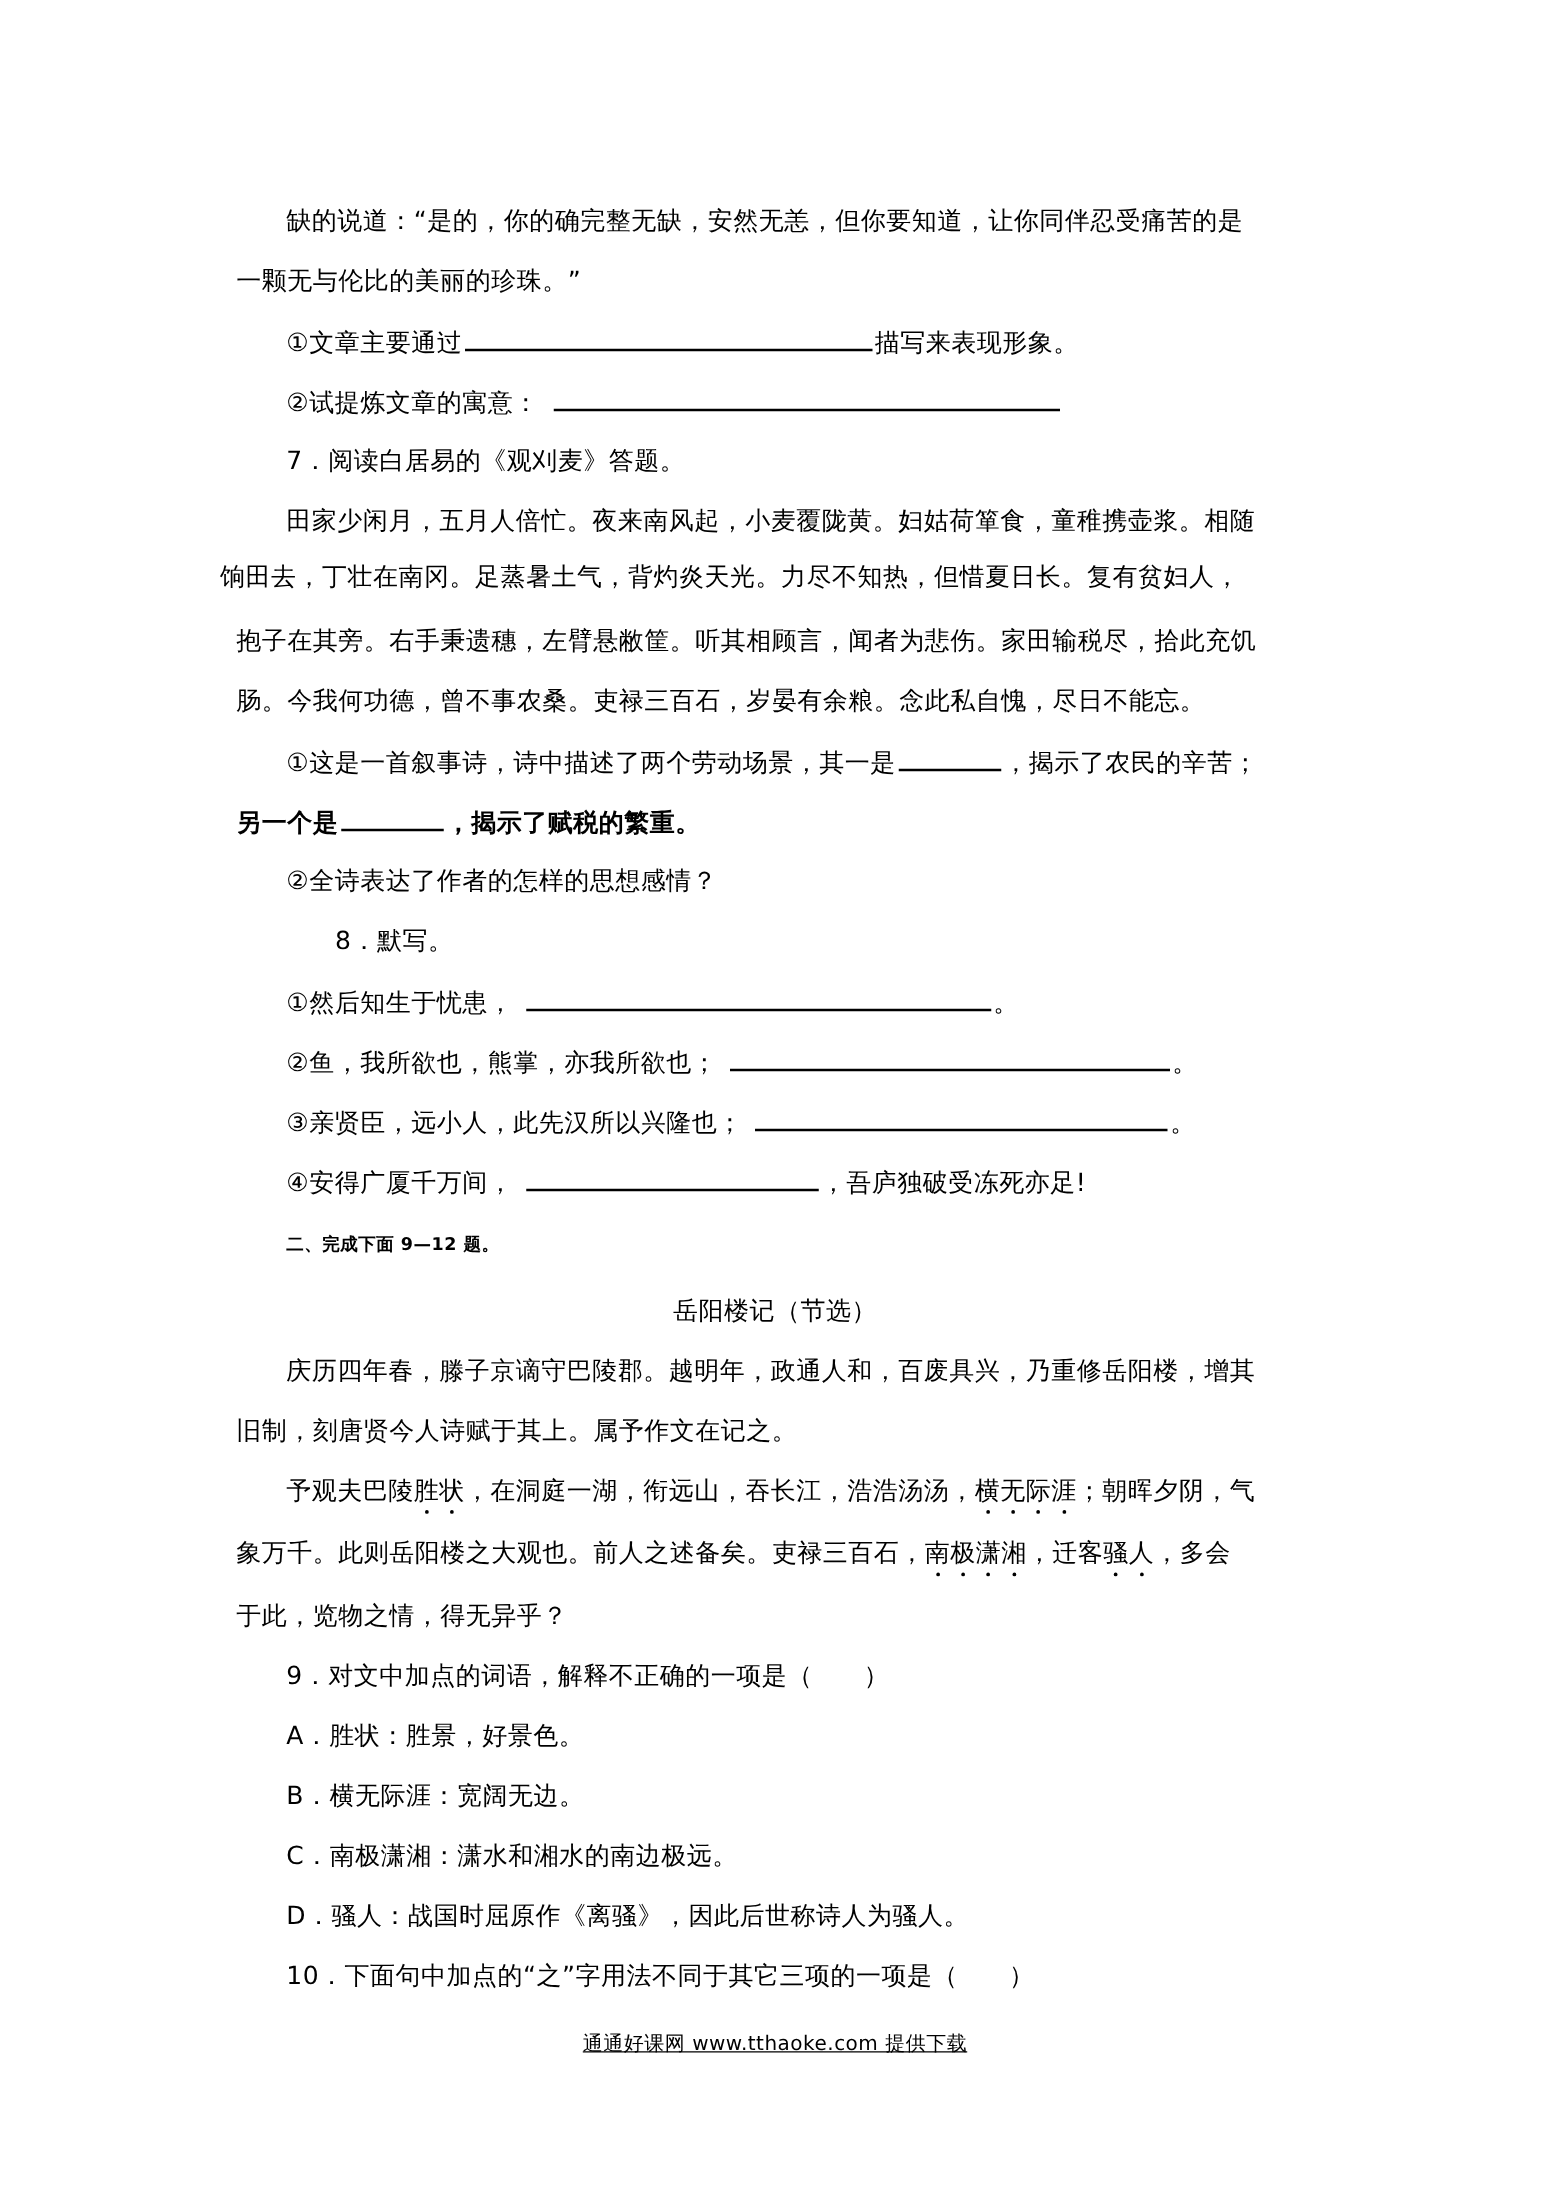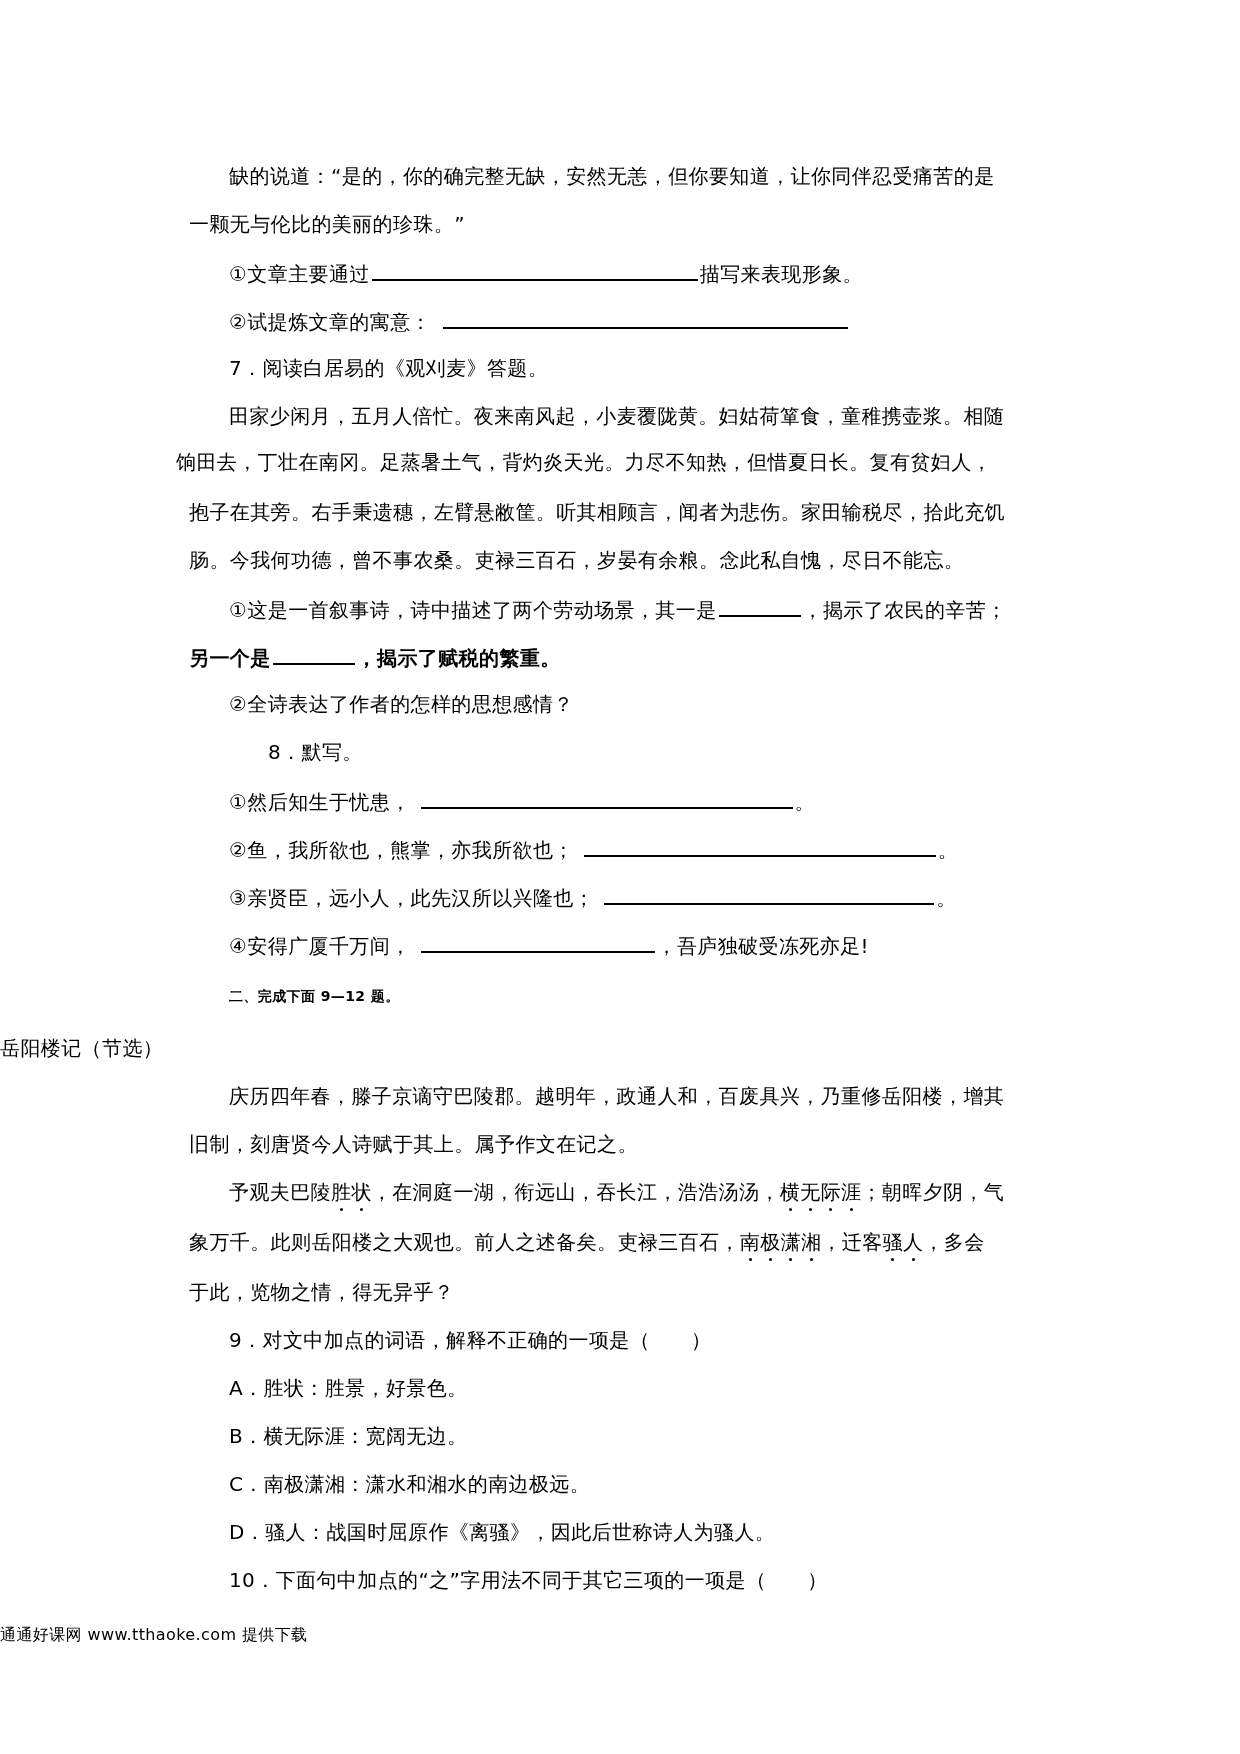--- a/index.html
+++ b/index.html
@@ -16,21 +16,21 @@
     letter-spacing: 0.4px;
   }
   .blank {
     display: inline-block;
     border-bottom: 2.5px solid #000;
     height: 20px;
     vertical-align: baseline;
     margin: 0 2px;
   }
   .bold { font-weight: bold; font-size: 14px; }
-  .center { }
+  .center { text-align: center; }
   .em { position: relative; display: inline-block; }
   .em::after {
     content: "";
     position: absolute;
     left: 50%; bottom: -6px;
     width: 3px; height: 3px; margin-left: -1.5px;
     background: #000; border-radius: 50%;
   }
   .footer { font-size: 16px; }
 </style>
@@ -89,13 +89,13 @@
 <div class="line" style="left:189px; top:1279px;">于此，览物之情，得无异乎？</div>
 
 <div class="line" style="left:229px; top:1327px;">9．对文中加点的词语，解释不正确的一项是（　　）</div>
 <div class="line" style="left:229px; top:1375px;">A．胜状：胜景，好景色。</div>
 <div class="line" style="left:229px; top:1423px;">B．横无际涯：宽阔无边。</div>
 <div class="line" style="left:229px; top:1471px;">C．南极潇湘：潇水和湘水的南边极远。</div>
 <div class="line" style="left:229px; top:1519px;">D．骚人：战国时屈原作《离骚》，因此后世称诗人为骚人。</div>
 
 <div class="line" style="left:229px; top:1567px;">10．下面句中加点的“之”字用法不同于其它三项的一项是（　　）</div>
 
-<div class="line center footer" style="left:0; width:1240px; top:1622px;">通通好课网  www.tthaoke.com  提供下载</div>
+<div class="line center footer" style="left:0; width:1240px; top:1622px;text-decoration:underline;">通通好课网  www.tthaoke.com  提供下载</div>
 
 </body></html>

